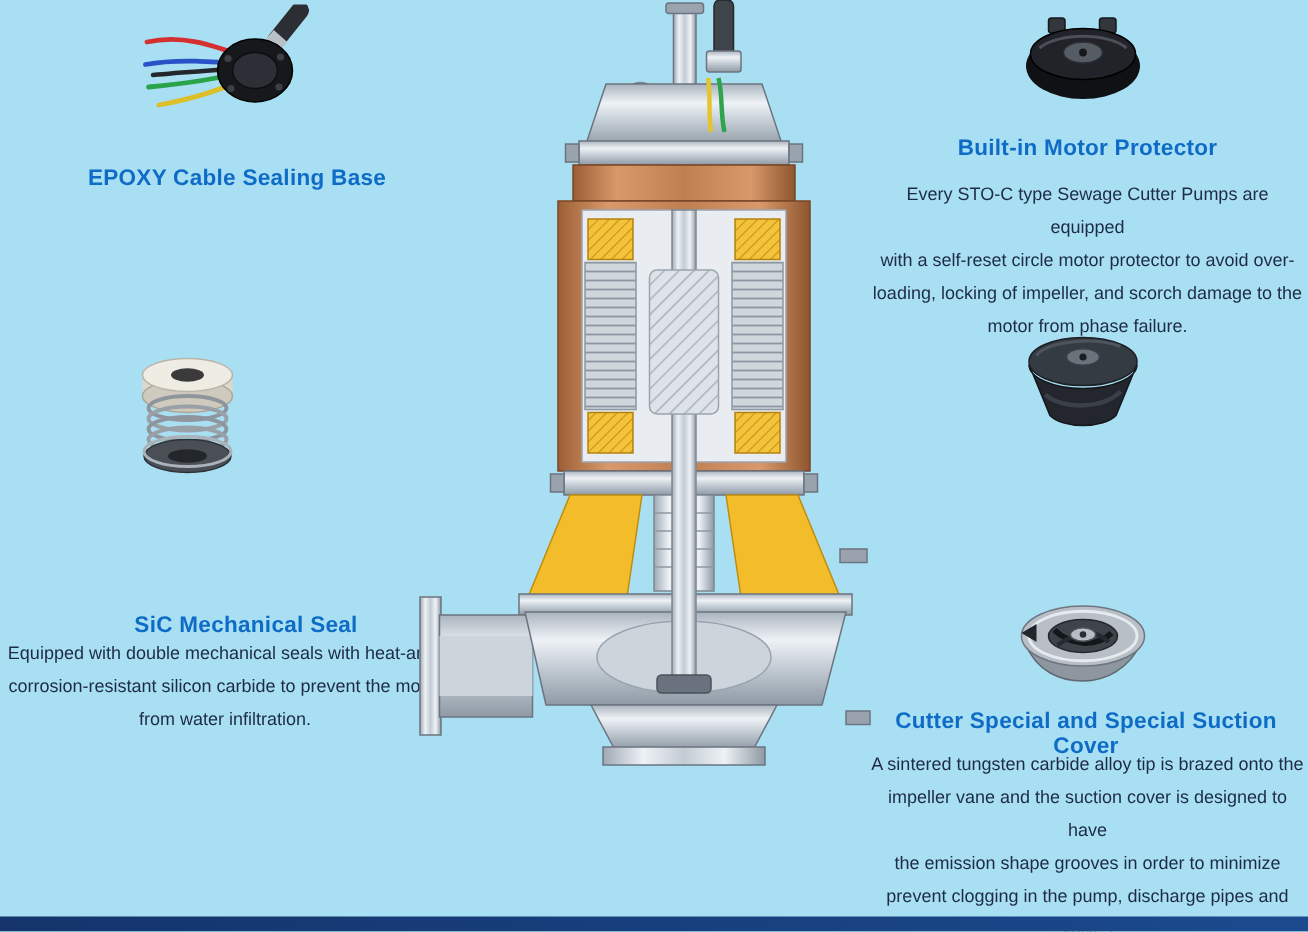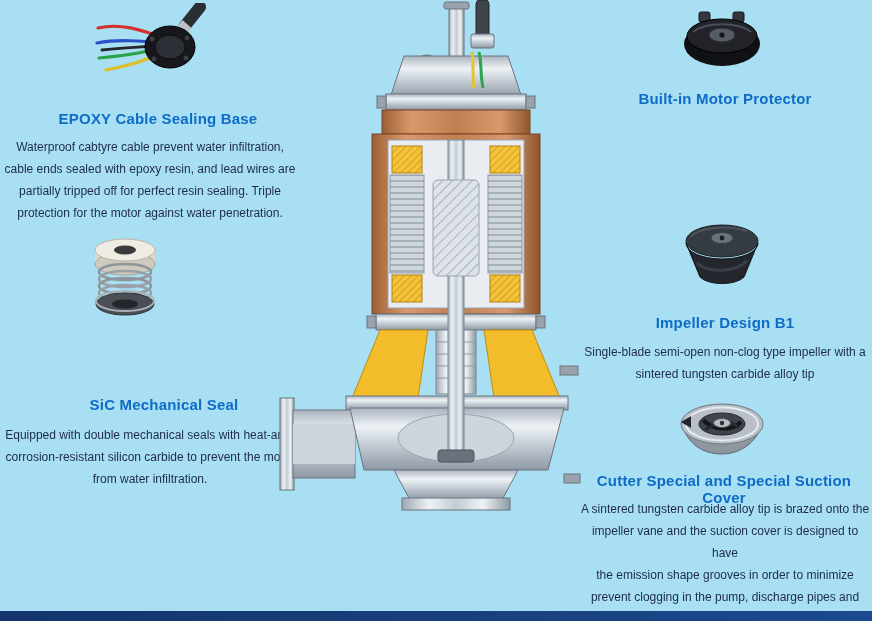--- a/index.html
+++ b/index.html
@@ -40,41 +40,37 @@
       <line x1="88" y1="29" x2="95" y2="21" stroke="#b8c0c8" stroke-width="12"></line>
       <ellipse cx="78" cy="44" rx="25" ry="21" fill="#17181c" stroke="#000"></ellipse>
       <ellipse cx="78" cy="44" rx="15" ry="12" fill="#2c2f36" stroke="#0c0d10"></ellipse>
       <circle cx="60" cy="36" r="2.4" fill="#3c4047"></circle>
       <circle cx="95" cy="35" r="2.4" fill="#3c4047"></circle>
       <circle cx="62" cy="56" r="2.4" fill="#3c4047"></circle>
       <circle cx="94" cy="55" r="2.4" fill="#3c4047"></circle>
     </svg>
   </div>
   <div class="feature-title" style="left:0px; top:110px; width:300px;padding-left:16px;">EPOXY Cable Sealing Base</div>
-  <div class="feature-desc" style="left:4px; top:136px; width:292px;">Waterproof cabtyre cable prevent water infiltration,
-cable ends sealed with epoxy resin, and lead wires are
-partially tripped off for perfect resin sealing. Triple
-protection for the motor against water penetration.</div>
 
   <div class="feature-img" style="left:70px; top:228px; width:110px; height:100px;">
     <svg width="96" height="96" viewBox="0 0 96 96">
       <rect x="18" y="20" width="60" height="14" fill="#ddd8cb"></rect>
       <ellipse cx="48" cy="34" rx="30" ry="11" fill="#cfcabd" stroke="#aaa699"></ellipse>
       <ellipse cx="48" cy="20" rx="30" ry="11" fill="#efece3" stroke="#b9b4a8"></ellipse>
       <ellipse cx="48" cy="20" rx="11" ry="4.5" fill="#3a3a3c"></ellipse>
       <ellipse cx="48" cy="42" rx="26" ry="8" fill="none" stroke="#8f959c" stroke-width="2.6"></ellipse>
       <ellipse cx="48" cy="49" rx="26" ry="8" fill="none" stroke="#9aa0a7" stroke-width="2.6"></ellipse>
       <ellipse cx="48" cy="56" rx="26" ry="8" fill="none" stroke="#8f959c" stroke-width="2.6"></ellipse>
       <ellipse cx="48" cy="63" rx="26" ry="8" fill="none" stroke="#9aa0a7" stroke-width="2.6"></ellipse>
       <ellipse cx="48" cy="74" rx="29" ry="11" fill="#4a4f55" stroke="#2e3338"></ellipse>
       <ellipse cx="48" cy="71" rx="29" ry="10" fill="none" stroke="#aab2ba" stroke-width="2"></ellipse>
       <ellipse cx="48" cy="74" rx="13" ry="4.5" fill="#23262a"></ellipse>
     </svg>
   </div>
-  <div class="feature-title" style="left:0px; top:396px; width:300px;padding-left:28px;">SiC Mechanical Seal</div>
+  <div class="feature-title" style="left:0px; top:408px; width:300px;padding-left:28px;">SiC Mechanical Seal</div>
   <div class="feature-desc" style="left:2px; top:424px; width:296px;">Equipped with double mechanical seals with heat-and-
 corrosion-resistant silicon carbide to prevent the motor
 from water infiltration.</div>
 
   <div class="pump-wrap">
     <svg width="330" height="515" viewBox="0 0 330 515">
       <defs>
         <linearGradient id="steelV" x1="0" y1="0" x2="1" y2="0">
           <stop offset="0" stop-color="#9fa9b4"></stop>
             <stop offset="0.25" stop-color="#eef2f6"></stop>
@@ -178,34 +174,35 @@
       <rect x="22" y="6" width="11" height="10" rx="2" fill="#33373d" stroke="#16181c"></rect>
       <rect x="56" y="6" width="11" height="10" rx="2" fill="#33373d" stroke="#16181c"></rect>
       <ellipse cx="45" cy="38" rx="38" ry="22" fill="#101114"></ellipse>
       <ellipse cx="45" cy="30" rx="35" ry="17" fill="#212329" stroke="#000"></ellipse>
       <path d="M16,26 A33,15 0 0 1 74,26" fill="none" stroke="#4a4f58" stroke-width="2"></path>
       <ellipse cx="45" cy="29" rx="13" ry="7" fill="#565c64" stroke="#2b2f35"></ellipse>
       <circle cx="45" cy="29" r="2.6" fill="#15171b"></circle>
     </svg>
   </div>
   <div class="feature-title" style="left:578px; top:90px; width:294px;">Built-in Motor Protector</div>
+  <div class="feature-desc" style="left:580px; top:118px; width:290px;">Every STO-C type Sewage Cutter Pumps are equipped
+with a self-reset circle motor protector to avoid over-
+loading, locking of impeller, and scorch damage to the
+motor from phase failure.</div>
 
   <div class="feature-img" style="left:672px; top:212px; width:100px; height:88px;">
     <svg width="90" height="82" viewBox="0 0 90 82">
       <path d="M9,28 A36,16 0 0 0 81,28 L67,62 A24,11 0 0 1 23,62 Z" fill="#23272d" stroke="#14171b"></path>
       <ellipse cx="45" cy="26" rx="36" ry="16" fill="#353b42" stroke="#1c2025"></ellipse>
       <path d="M14,22 A34,13 0 0 1 70,16" fill="none" stroke="#4d545c" stroke-width="2"></path>
       <ellipse cx="45" cy="23" rx="11" ry="5.5" fill="#6a727c" stroke="#3a4047"></ellipse>
       <circle cx="45" cy="23" r="2.4" fill="#1a1d21"></circle>
       <path d="M20,48 C30,58 58,58 70,46" fill="none" stroke="#3a4048" stroke-width="3"></path>
     </svg>
   </div>
-  <div class="feature-title" style="left:578px; top:314px; width:294px;">Impeller Design B1</div>
-  <div class="feature-desc" style="left:580px; top:341px; width:290px;">Single-blade semi-open non-clog type impeller with a
-sintered tungsten carbide alloy tip</div>
 
   <div class="feature-img" style="left:674px; top:390px; width:96px; height:74px;">
     <svg width="94" height="70" viewBox="0 0 94 70">
       <path d="M8,36 C16,56 32,62 47,62 C62,62 78,54 86,36 Z" fill="#8e96a0" stroke="#5f6770"></path>
       <ellipse cx="47" cy="32" rx="41" ry="20" fill="#b8bfc7" stroke="#6e7680"></ellipse>
       <ellipse cx="47" cy="32" rx="36" ry="16.5" fill="none" stroke="#e6ebf0" stroke-width="2"></ellipse>
       <ellipse cx="47" cy="32" rx="23" ry="11" fill="#3f444b" stroke="#24282e"></ellipse>
       <path d="M28,28 C38,38 56,40 66,30" fill="none" stroke="#14171a" stroke-width="4"></path>
       <path d="M30,38 C42,30 54,26 64,36" fill="none" stroke="#262b31" stroke-width="3"></path>
       <ellipse cx="47" cy="31" rx="8.5" ry="4.5" fill="#b7bec6" stroke="#4b5158"></ellipse>

